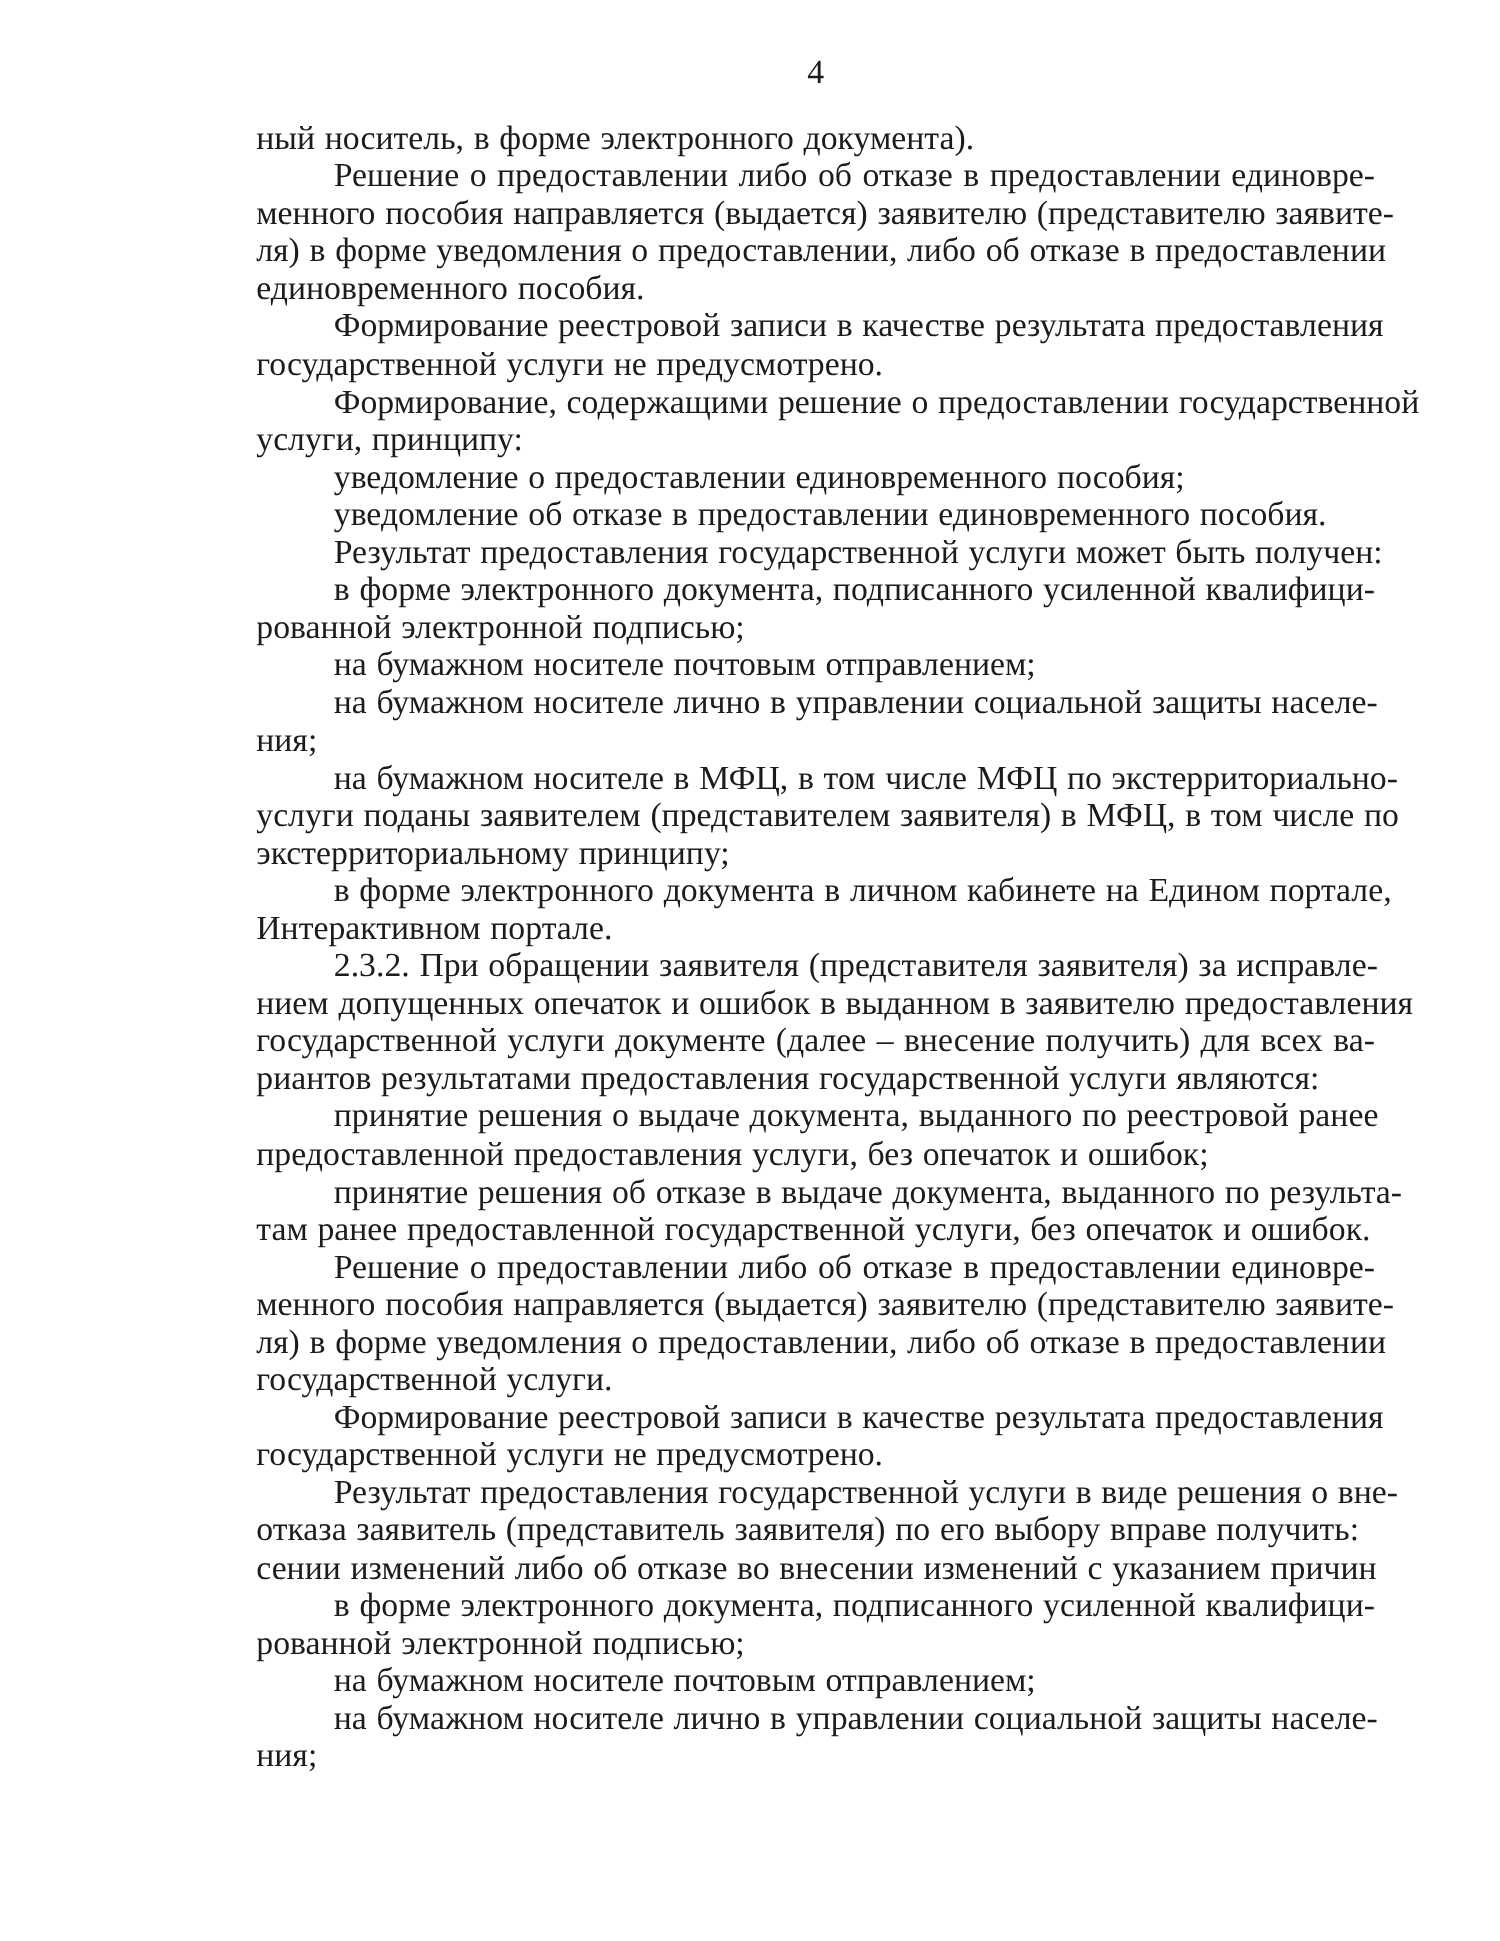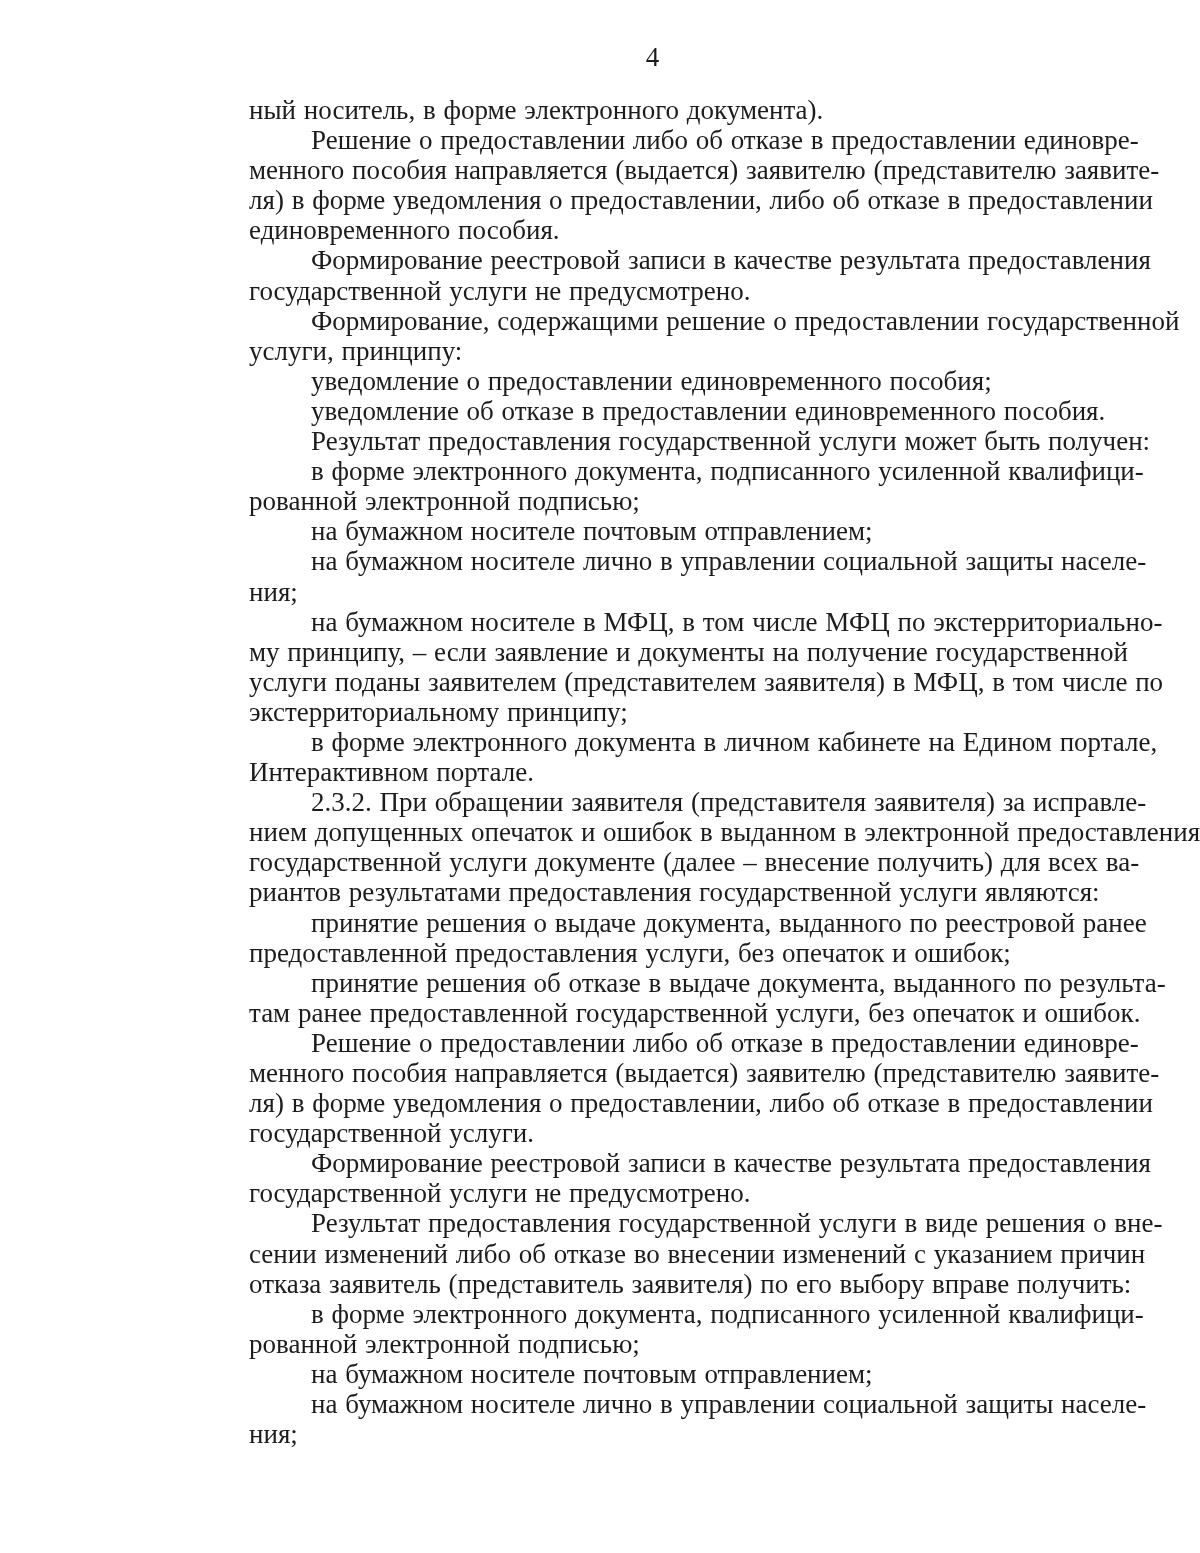--- a/index.html
+++ b/index.html
@@ -22,21 +22,20 @@
     width: 895px;
   }
   .page-number {
     text-align: center;
     font-size: 27px;
     line-height: 30px;
     margin-bottom: 23px;
   }
   .doc-body {
     font-size: 27px;
-    margin-left: 44px;
   }
   .paragraph {
     margin: 0;
     padding: 0;
   }
   .line {
     line-height: 30.1px;
     height: 30.1px;
     white-space: nowrap;
     text-align: justify;
@@ -89,31 +88,30 @@
       </div>
       <div class="paragraph">
         <div class="line last first">на бумажном носителе почтовым отправлением;</div>
       </div>
       <div class="paragraph">
         <div class="line first">на бумажном носителе лично в управлении социальной защиты населе-</div>
         <div class="line last">ния;</div>
       </div>
       <div class="paragraph">
         <div class="line first">на бумажном носителе в МФЦ, в том числе МФЦ по экстерриториально-</div>
-        <div class="line">му принципу, – если заявление и документы на получение государственной</div>
         <div class="line">услуги поданы заявителем (представителем заявителя) в МФЦ, в том числе по</div>
         <div class="line last">экстерриториальному принципу;</div>
       </div>
       <div class="paragraph">
         <div class="line first">в форме электронного документа в личном кабинете на Едином портале,</div>
         <div class="line last">Интерактивном портале.</div>
       </div>
       <div class="paragraph">
         <div class="line first">2.3.2. При обращении заявителя (представителя заявителя) за исправле-</div>
-        <div class="line">нием допущенных опечаток и ошибок в выданном в электронной предоставления</div>
+        <div class="line">нием допущенных опечаток и ошибок в выданном в заявителю предоставления</div>
         <div class="line">государственной услуги документе (далее – внесение получить) для всех ва-</div>
         <div class="line last">риантов результатами предоставления государственной услуги являются:</div>
       </div>
       <div class="paragraph">
         <div class="line first">принятие решения о выдаче документа, выданного по реестровой ранее</div>
         <div class="line last">предоставленной предоставления услуги, без опечаток и ошибок;</div>
       </div>
       <div class="paragraph">
         <div class="line first">принятие решения об отказе в выдаче документа, выданного по результа-</div>
         <div class="line last">там ранее предоставленной государственной услуги, без опечаток и ошибок.</div>
@@ -123,22 +121,22 @@
         <div class="line">менного пособия направляется (выдается) заявителю (представителю заявите-</div>
         <div class="line">ля) в форме уведомления о предоставлении, либо об отказе в предоставлении</div>
         <div class="line last">государственной услуги.</div>
       </div>
       <div class="paragraph">
         <div class="line first">Формирование реестровой записи в качестве результата предоставления</div>
         <div class="line last">государственной услуги не предусмотрено.</div>
       </div>
       <div class="paragraph">
         <div class="line first">Результат предоставления государственной услуги в виде решения о вне-</div>
+        <div class="line last">отказа заявитель (представитель заявителя) по его выбору вправе получить:</div>
         <div class="line">сении изменений либо об отказе во внесении изменений с указанием причин</div>
-        <div class="line last">отказа заявитель (представитель заявителя) по его выбору вправе получить:</div>
       </div>
       <div class="paragraph">
         <div class="line first">в форме электронного документа, подписанного усиленной квалифици-</div>
         <div class="line last">рованной электронной подписью;</div>
       </div>
       <div class="paragraph">
         <div class="line last first">на бумажном носителе почтовым отправлением;</div>
       </div>
       <div class="paragraph">
         <div class="line first">на бумажном носителе лично в управлении социальной защиты населе-</div>

